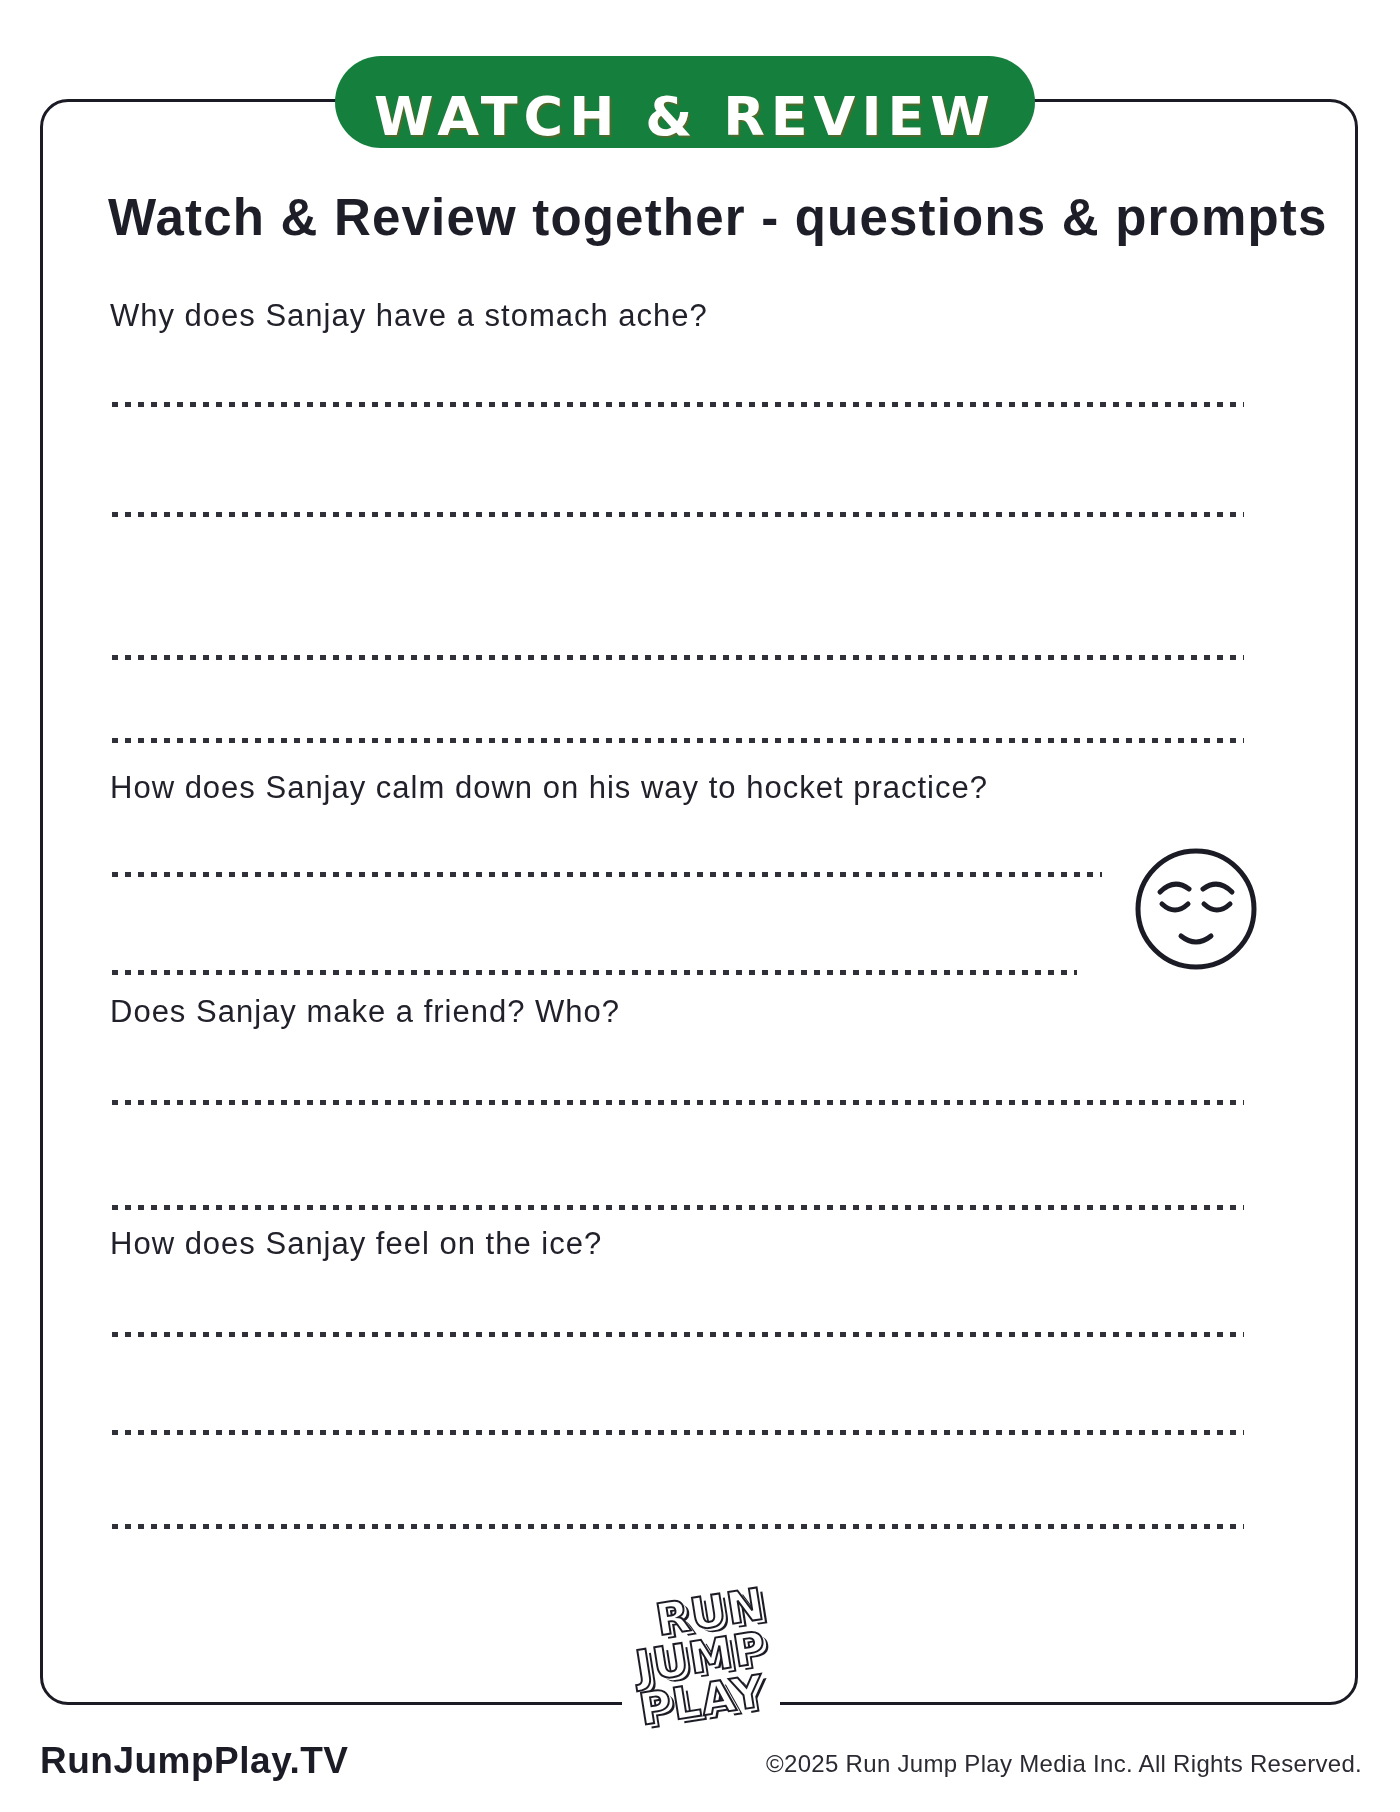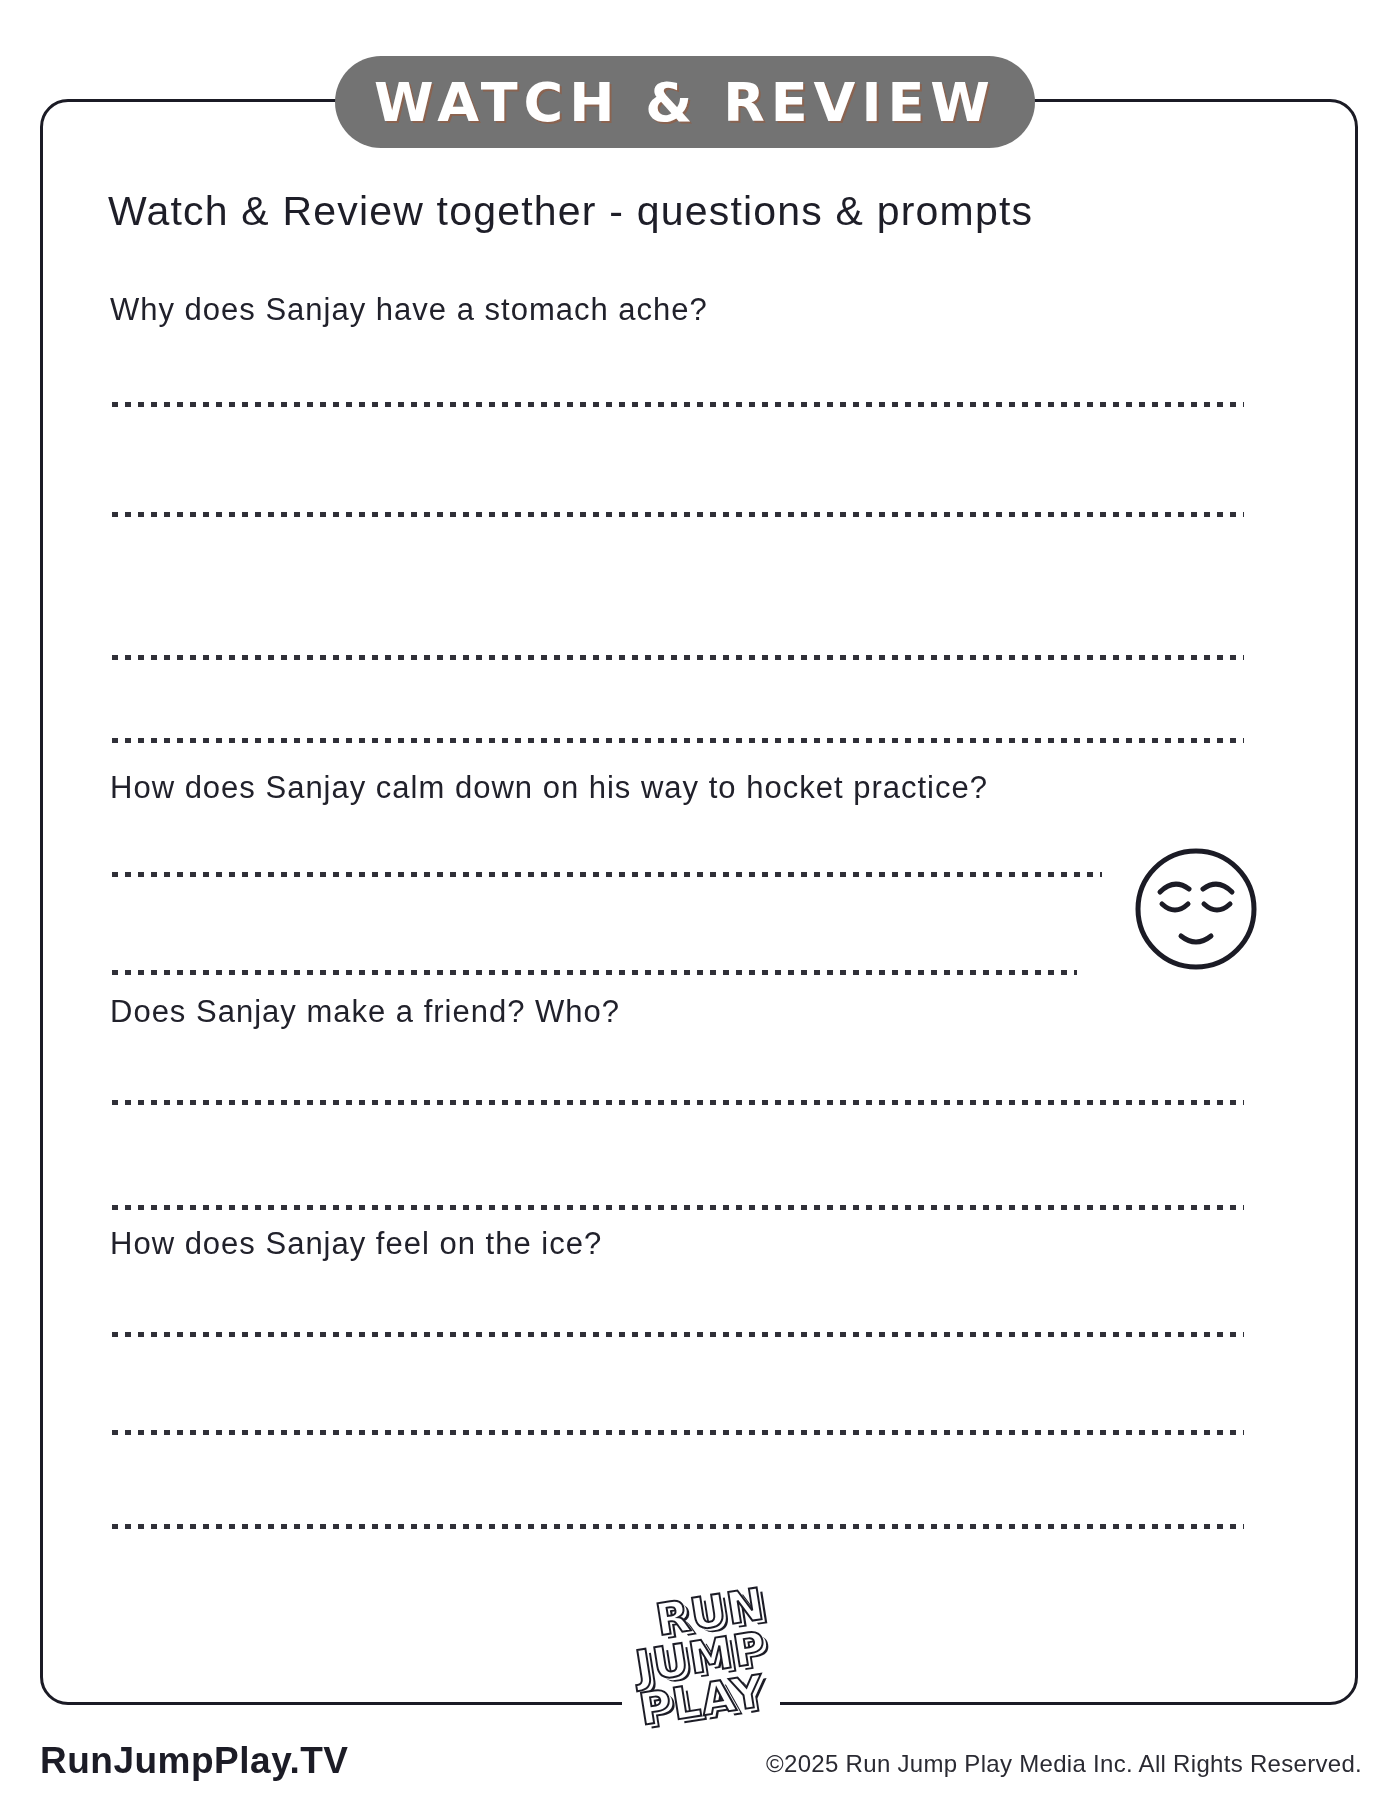--- a/index.html
+++ b/index.html
@@ -8,32 +8,32 @@
   .page {
     position:relative; width:1400px; height:1812px;
     background:#ffffff; overflow:hidden;
   }
   .frame {
     position:absolute; left:40px; top:99px; width:1318px; height:1606px;
     border:3px solid #1B1B25; border-radius:28px; background:#ffffff;
   }
   .banner {
     position:absolute; left:335px; top:56px; width:700px; height:92px;
-    background:#737373; border-radius:46px;
-    display:flex; align-items:center; justify-content:center;
+    background:#15803d; border-radius:46px;
+    display:flex; align-items:flex-end; justify-content:center;
   }
   .banner-label {
     font-family:"DejaVu Sans", sans-serif;
     font-weight:700; font-size:54px; letter-spacing:6px; color:#ffffff;
     text-shadow:2px 2px 0 rgba(180,70,15,0.35);
     white-space:nowrap;
   }
   .title {
     position:absolute; left:108px; top:188px;
-    font-size:41px; font-weight:400; letter-spacing:1.2px; color:#1E1E28;
+    font-size:51px; font-weight:700; letter-spacing:1.2px; color:#1E1E28;
     white-space:nowrap;
   }
   .question {
     position:absolute; left:110px;
     font-size:31px; font-weight:500; letter-spacing:1px; color:#21212B;
     white-space:nowrap;
   }
   .dline {
     position:absolute; left:112px; height:5px; width:1132px;
     background-image:repeating-linear-gradient(90deg,#303038 0 6px,transparent 6px 13px);
@@ -73,21 +73,21 @@
 <div class="page">
 
   <div class="frame"></div>
 
   <div class="banner">
     <span class="banner-label">WATCH &amp; REVIEW</span>
   </div>
 
   <h1 class="title">Watch &amp; Review together - questions &amp; prompts</h1>
 
-  <div class="question" style="top:292px;">Why does Sanjay have a stomach ache?</div>
+  <div class="question" style="top:298px;">Why does Sanjay have a stomach ache?</div>
   <div class="dline" style="top:402px;"></div>
   <div class="dline" style="top:512px;"></div>
 
   <div class="dline" style="top:655px;"></div>
   <div class="dline" style="top:738px;"></div>
 
   <div class="question" style="top:770px;text-align:center;">How does Sanjay calm down on his way to hocket practice?</div>
   <div class="dline" style="top:872px; width:990px;"></div>
   <div class="dline" style="top:970px; width:965px;"></div>
 

